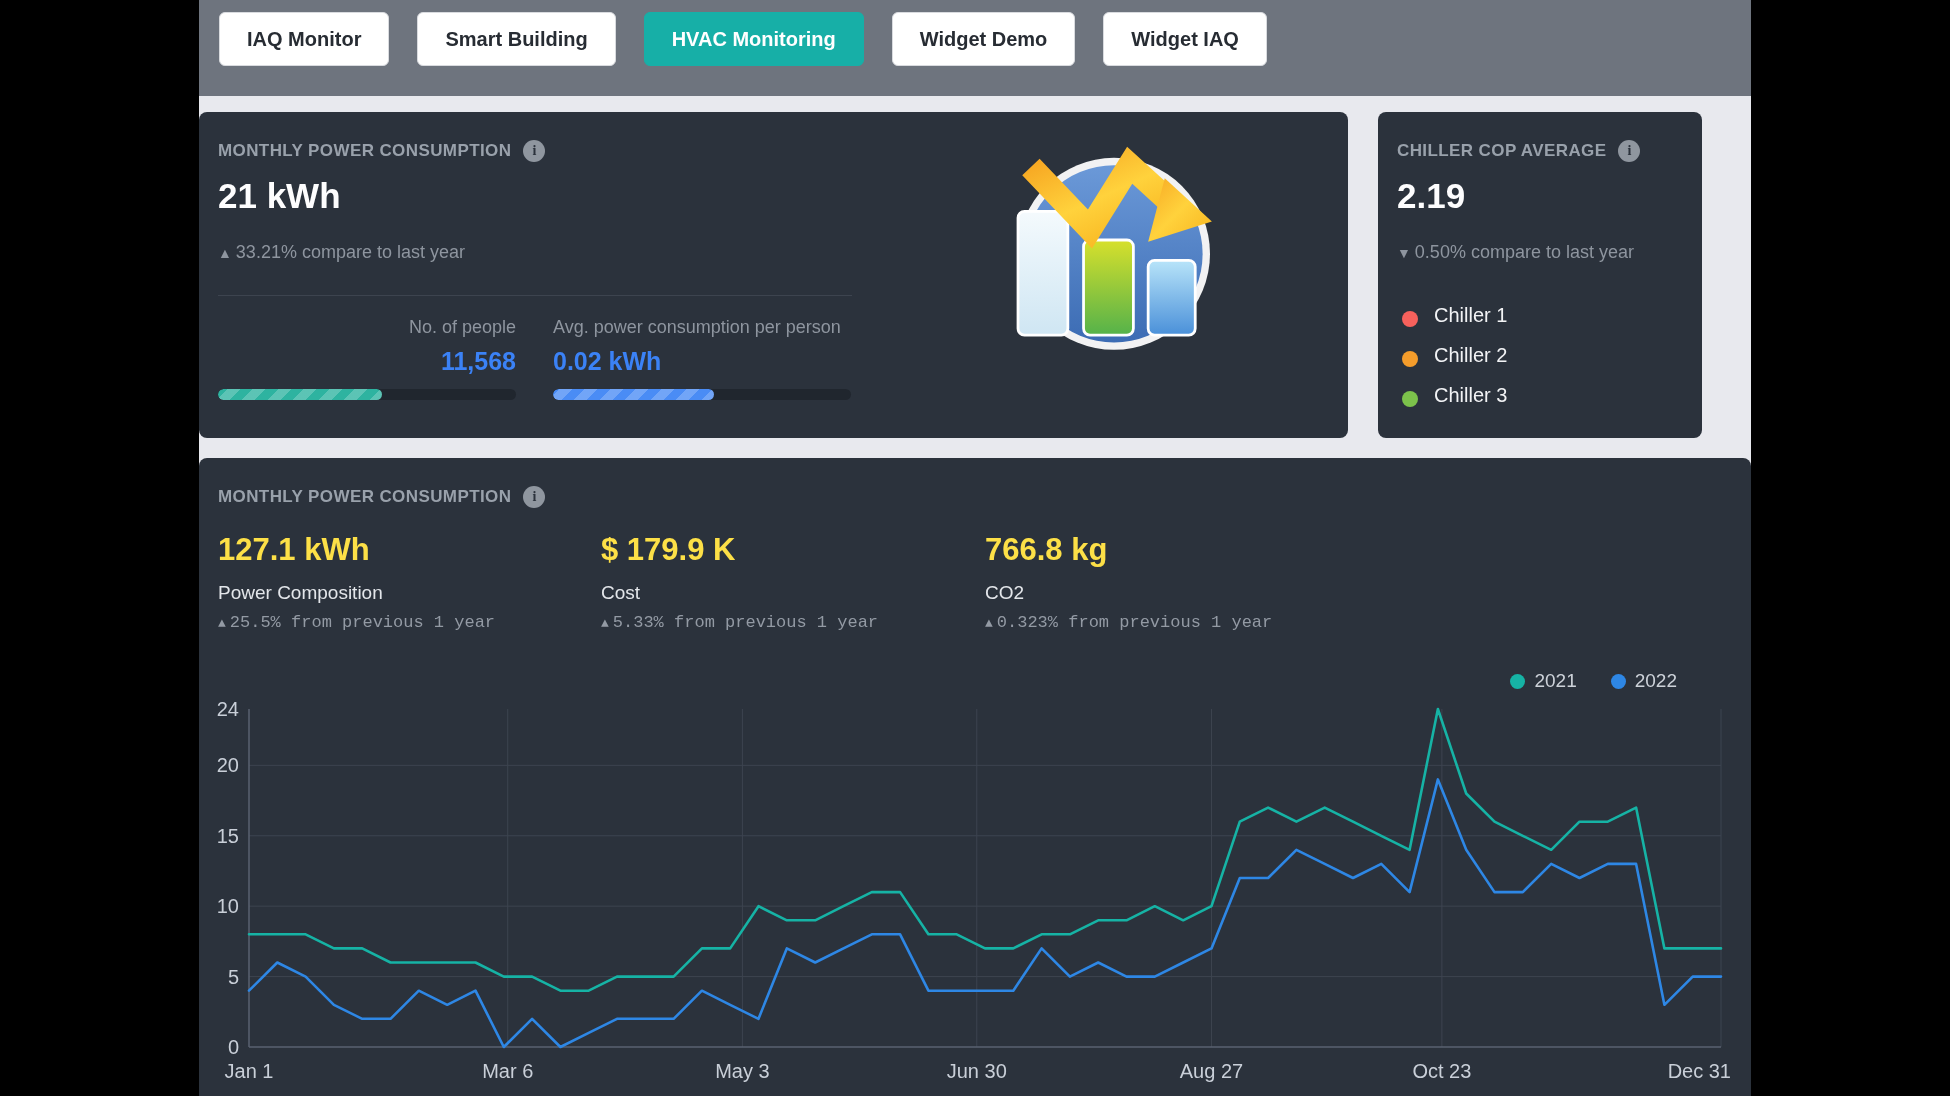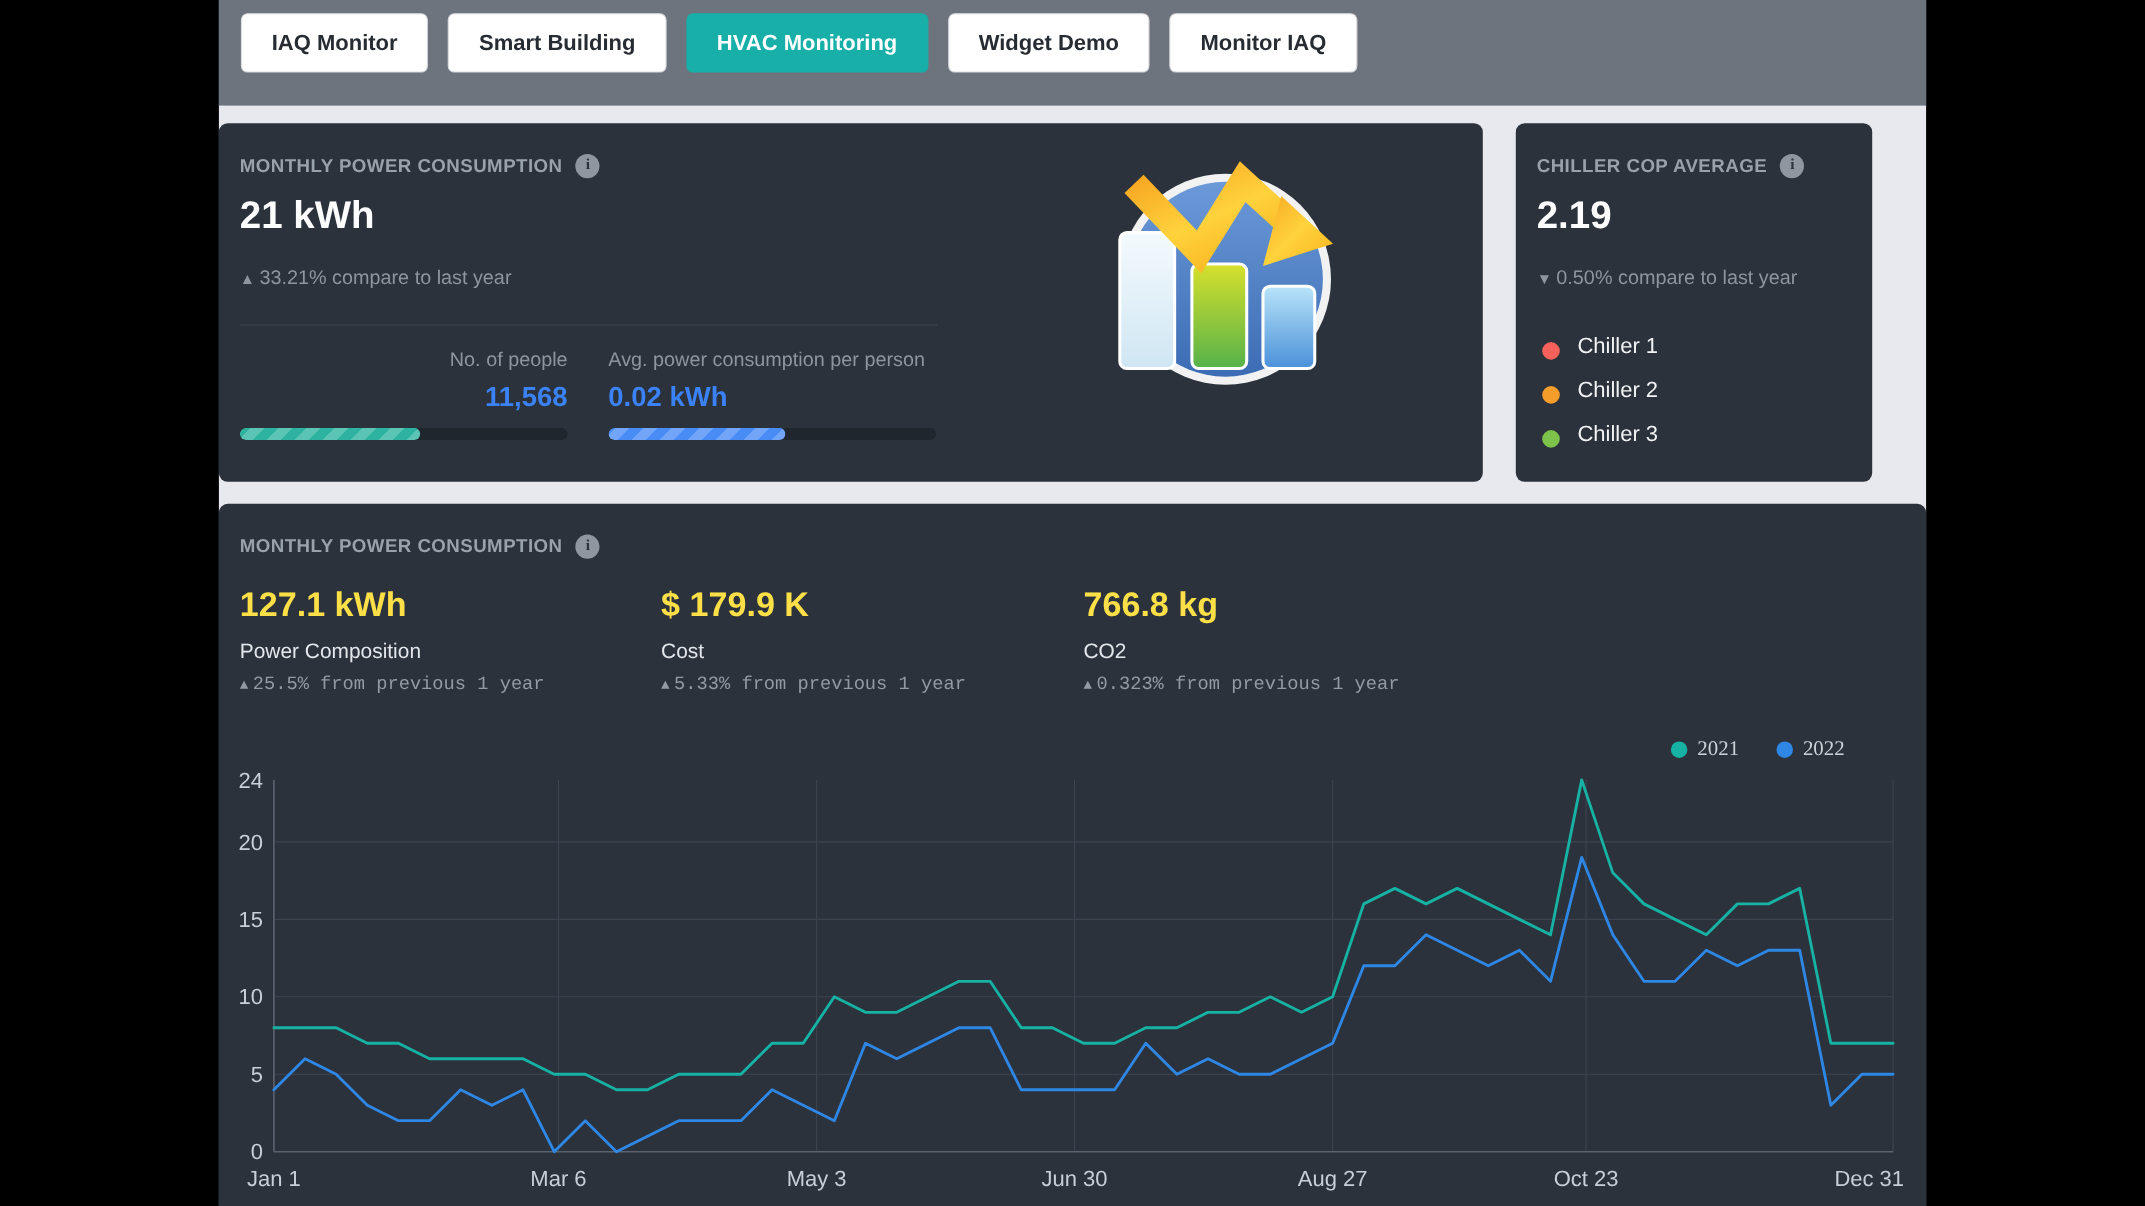--- a/index.html
+++ b/index.html
@@ -2,21 +2,21 @@
 <html><head>
 <meta charset="utf-8">
 <style>
   * { margin:0; padding:0; box-sizing:border-box; }
   html,body { width:1950px; height:1096px; background:#000; overflow:hidden;
               font-family:"Liberation Sans", sans-serif; }
   .stage { position:absolute; left:199px; top:0; width:1552px; height:1096px; background:#e8e9ee; }
 
   
   .topbar { position:absolute; left:0; top:0; width:1552px; height:96px; background:#6e747e; }
-  .tabs { position:absolute; left:20px; top:12px; display:flex; gap:18px; }
+  .tabs { position:absolute; left:20px; top:12px; display:flex; gap:28px; }
   .tab { height:54px; display:flex; align-items:center; padding:0 27px; background:#fff;
          color:#272c33; font-size:20px; font-weight:700; border-radius:6px; border:1px solid #d9dbdf;
          cursor:pointer; white-space:nowrap; }
   .tab.active { background:#17afa7; color:#fff; border-color:#17afa7; }
 
   
   .card { position:absolute; background:#2b323c; border-radius:8px; color:#fff; }
   .card-title { position:absolute; left:19px; top:28px; display:flex; align-items:center; gap:12px; }
   .card-title span.t { color:#99a1ab; font-size:17px; font-weight:700; letter-spacing:.4px; }
   .info-icon { width:22px; height:22px; border-radius:50%; background:#8f969f; color:#2b323c;
@@ -49,37 +49,37 @@
   
   #card-detail { left:0; top:458px; width:1552px; height:680px; }
   .stat-col { position:absolute; top:74px; }
   .stat-col .s-value { font-size:31px; font-weight:700; color:#fde047; }
   .stat-col .s-label { font-size:19px; color:#e3e6ea; margin-top:14px; }
   .stat-col .s-delta { font-size:17px; color:#939aa4; margin-top:9px;font-family:Liberation Mono, monospace; }
   .stat-col .s-delta .arr { font-size:13px; margin-right:4px; }
   #stat-0 { left:19px; } #stat-1 { left:402px; } #stat-2 { left:786px; }
 
   .chart-legend { position:absolute; top:212px; right:74px; display:flex; gap:34px; }
-  .chart-legend .item { display:flex; align-items:center; gap:9px; font-size:19px; color:#cdd2d9; cursor:pointer;font-family:Liberation Serif, serif; }
+  .chart-legend .item { display:flex; align-items:center; gap:9px; font-size:19px; color:#cdd2d9; cursor:pointer; }
   .chart-legend .dot { width:15px; height:15px; border-radius:50%; }
 
   #chart-svg { position:absolute; left:0; top:0; width:1552px; height:680px; }
 </style>
 </head>
 <body>
 
 <div class="stage">
 
   <div class="topbar">
     <div class="tabs" id="tabs">
         <div class="tab">IAQ Monitor</div>
         <div class="tab">Smart Building</div>
         <div class="tab active">HVAC Monitoring</div>
         <div class="tab">Widget Demo</div>
-        <div class="tab">Monitor IAQ</div>
+        <div class="tab">Widget IAQ</div>
       </div>
   </div>
 
   <div class="card" id="card-power">
     <div class="card-title">
       <span class="t">MONTHLY POWER CONSUMPTION</span>
       <span class="info-icon">i</span>
     </div>
     <div class="big-value">21 kWh</div>
     <div class="delta-row">

